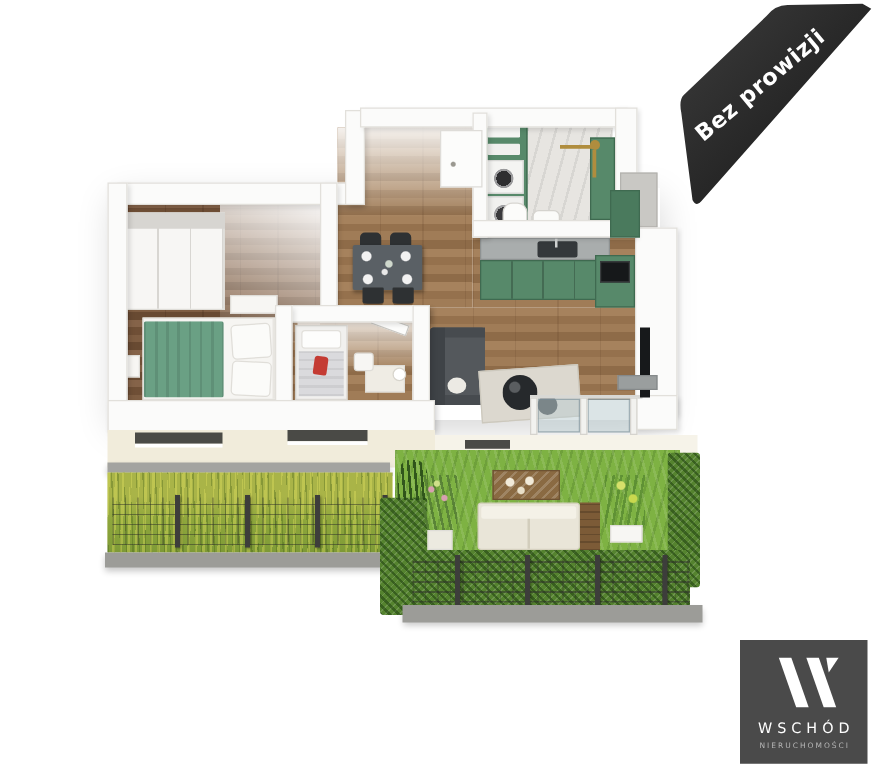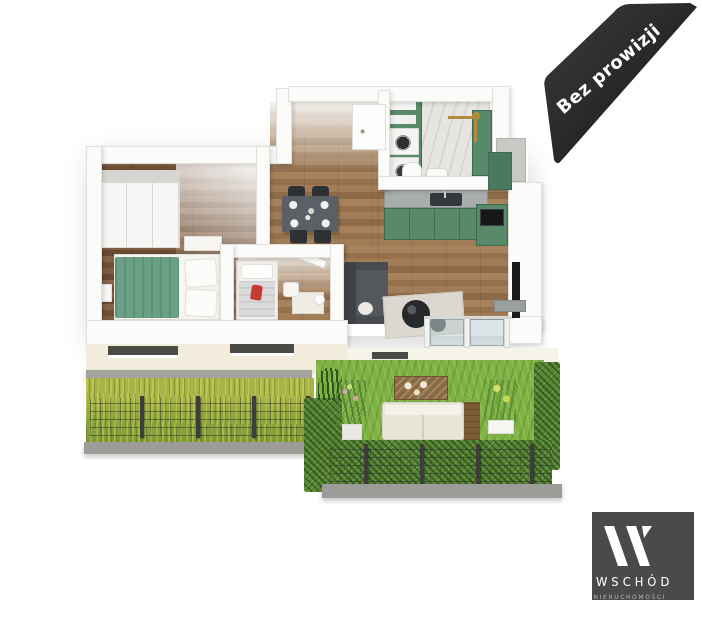--- a/index.html
+++ b/index.html
@@ -38,22 +38,22 @@
   .curb{position:absolute;background:#a3a3a0;box-shadow:0 3px 5px rgba(0,0,0,.22);}
   
   .white-furn{position:absolute;background:#f7f6f3;border:1px solid #dfddd8;box-sizing:border-box;}
   .green-cab{position:absolute;background:var(--accent-green,#57896a);border:1px solid #3f6a50;box-sizing:border-box;}
   .dark{position:absolute;background:#2e3133;border-radius:2px;}
   
   .ribbon-text{position:absolute;left:540px;top:48px;width:136px;height:40px;
     display:flex;align-items:center;justify-content:center;color:#fff;font-weight:bold;
     font-size:18px;transform:rotate(-40deg);letter-spacing:.5px;}
   
-  .logo{position:absolute;left:592px;top:512px;width:102px;height:88px;background:#4a4a4a;
-        display:flex;flex-direction:column;align-items:flex-start;}
+  .logo{position:absolute;left:592px;top:512px;width:102px;height:99px;background:#4a4a4a;
+        display:flex;flex-direction:column;align-items:center;}
   .logo-name{color:#ffffff;font-size:11.5px;letter-spacing:4px;margin-top:9px;text-indent:4px;}
   .logo-sub{color:#b5b5b5;font-size:6px;letter-spacing:1.6px;margin-top:4px;text-indent:1.6px;}
 </style>
 </head>
 <body style="--accent-green: #57896a; --bed-green: #6aa084; --wood-floor: #9a7854; --bedroom-floor: #7a5a41; --grass-left: #95a83d; --lawn-right: #7eb243; --hedge-green: #55832f; --concrete-gray: #a3a3a0; --facade-cream: #f1ecdb; --gold-fixture: #b08d3e; --red-accent: #c43b33;">
 
 <div class="stage">
 
   <div class="bshadow" style="left:92px;top:150px;width:436px;height:186px;"></div>
 

